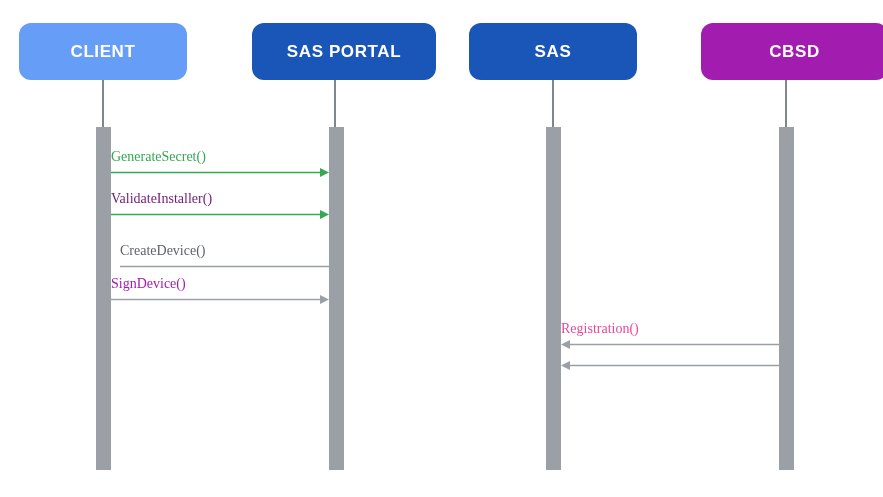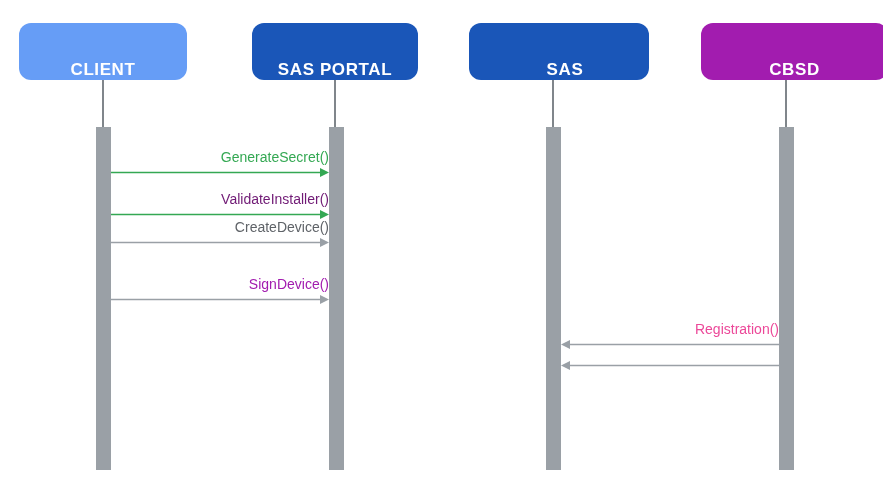--- a/index.html
+++ b/index.html
@@ -14,21 +14,21 @@
     height: 497px;
     background: #ffffff;
     overflow: hidden;
   }
   .actor {
     position: absolute;
     top: 23px;
     height: 57px;
     border-radius: 12px;
     display: flex;
-    align-items: flex-end;
+    align-items: center;
     justify-content: center;
   }
   .actor-label {
     color: #ffffff;
     font-weight: bold;
     font-size: 17px;
     letter-spacing: 0.6px;
   }
   .stub {
     position: absolute;
@@ -42,43 +42,44 @@
     width: 15px;
     height: 343px;
   }
   .message {
     position: absolute;
     width: 218px;
   }
   .msg-label {
     height: 20px;
     line-height: 20px;
-    text-align: right;
+    text-align: left;
     font-size: 14px;
     margin-bottom: 1px;
     white-space: nowrap;
+    font-family: Liberation Serif, serif;
   }
   .msg-arrow {
     display: block;
     width: 218px;
     height: 10px;
   }
 </style>
 </head>
 <body>
 
 <div class="canvas">
 
   <div class="actor" style="left: 19px; width: 168px; background-color: rgb(102, 157, 246);">
     <span class="actor-label">CLIENT</span>
   </div>
-  <div class="actor" style="left: 252px; width: 166px; background-color: rgb(26, 86, 184);">
+  <div class="actor" style="left: 252px; width: 184px; background-color: rgb(26, 86, 184);">
     <span class="actor-label">SAS PORTAL</span>
   </div>
-  <div class="actor" style="left: 469px; width: 168px; background-color: rgb(26, 86, 184); padding-left: 12px;">
+  <div class="actor" style="left: 469px; width: 168px; background-color: rgb(26, 86, 184);">
     <span class="actor-label">SAS</span>
   </div>
   <div class="actor" style="left: 701px; width: 187px; background-color: #a21caf;">
     <span class="actor-label">CBSD</span>
   </div>
 
   <div class="stub" style="left: 102px; background-color: rgb(128, 134, 139);"></div>
   <div class="stub" style="left: 334px; background-color: rgb(128, 134, 139);"></div>
   <div class="stub" style="left: 552px; background-color: rgb(128, 134, 139);"></div>
   <div class="stub" style="left: 785px; background-color: rgb(128, 134, 139);"></div>
@@ -97,21 +98,21 @@
   </div>
 
   <div class="message" style="left:111px; top:189px;">
     <div class="msg-label" style="color: #701a75;">ValidateInstaller()</div>
     <svg class="msg-arrow" viewBox="0 0 218 10">
       <line x1="0" y1="4.5" x2="210" y2="4.5" stroke-width="1.5" stroke="#34a853"></line>
       <polygon points="209,0 218,4.5 209,9" fill="#34a853"></polygon>
     </svg>
   </div>
 
-  <div class="message" style="left:111px; top:217px;">
+  <div class="message" style="left:111px; top:241px;padding-left:9px;">
     <div class="msg-label" style="color: rgb(95, 99, 104);">CreateDevice()</div>
     <svg class="msg-arrow" viewBox="0 0 218 10">
       <line x1="0" y1="4.5" x2="210" y2="4.5" stroke-width="1.5" stroke="#9aa0a6"></line>
       <polygon points="209,0 218,4.5 209,9" fill="#9aa0a6"></polygon>
     </svg>
   </div>
 
   <div class="message" style="left:111px; top:274px;">
     <div class="msg-label" style="color: #a21caf;">SignDevice()</div>
     <svg class="msg-arrow" viewBox="0 0 218 10">

